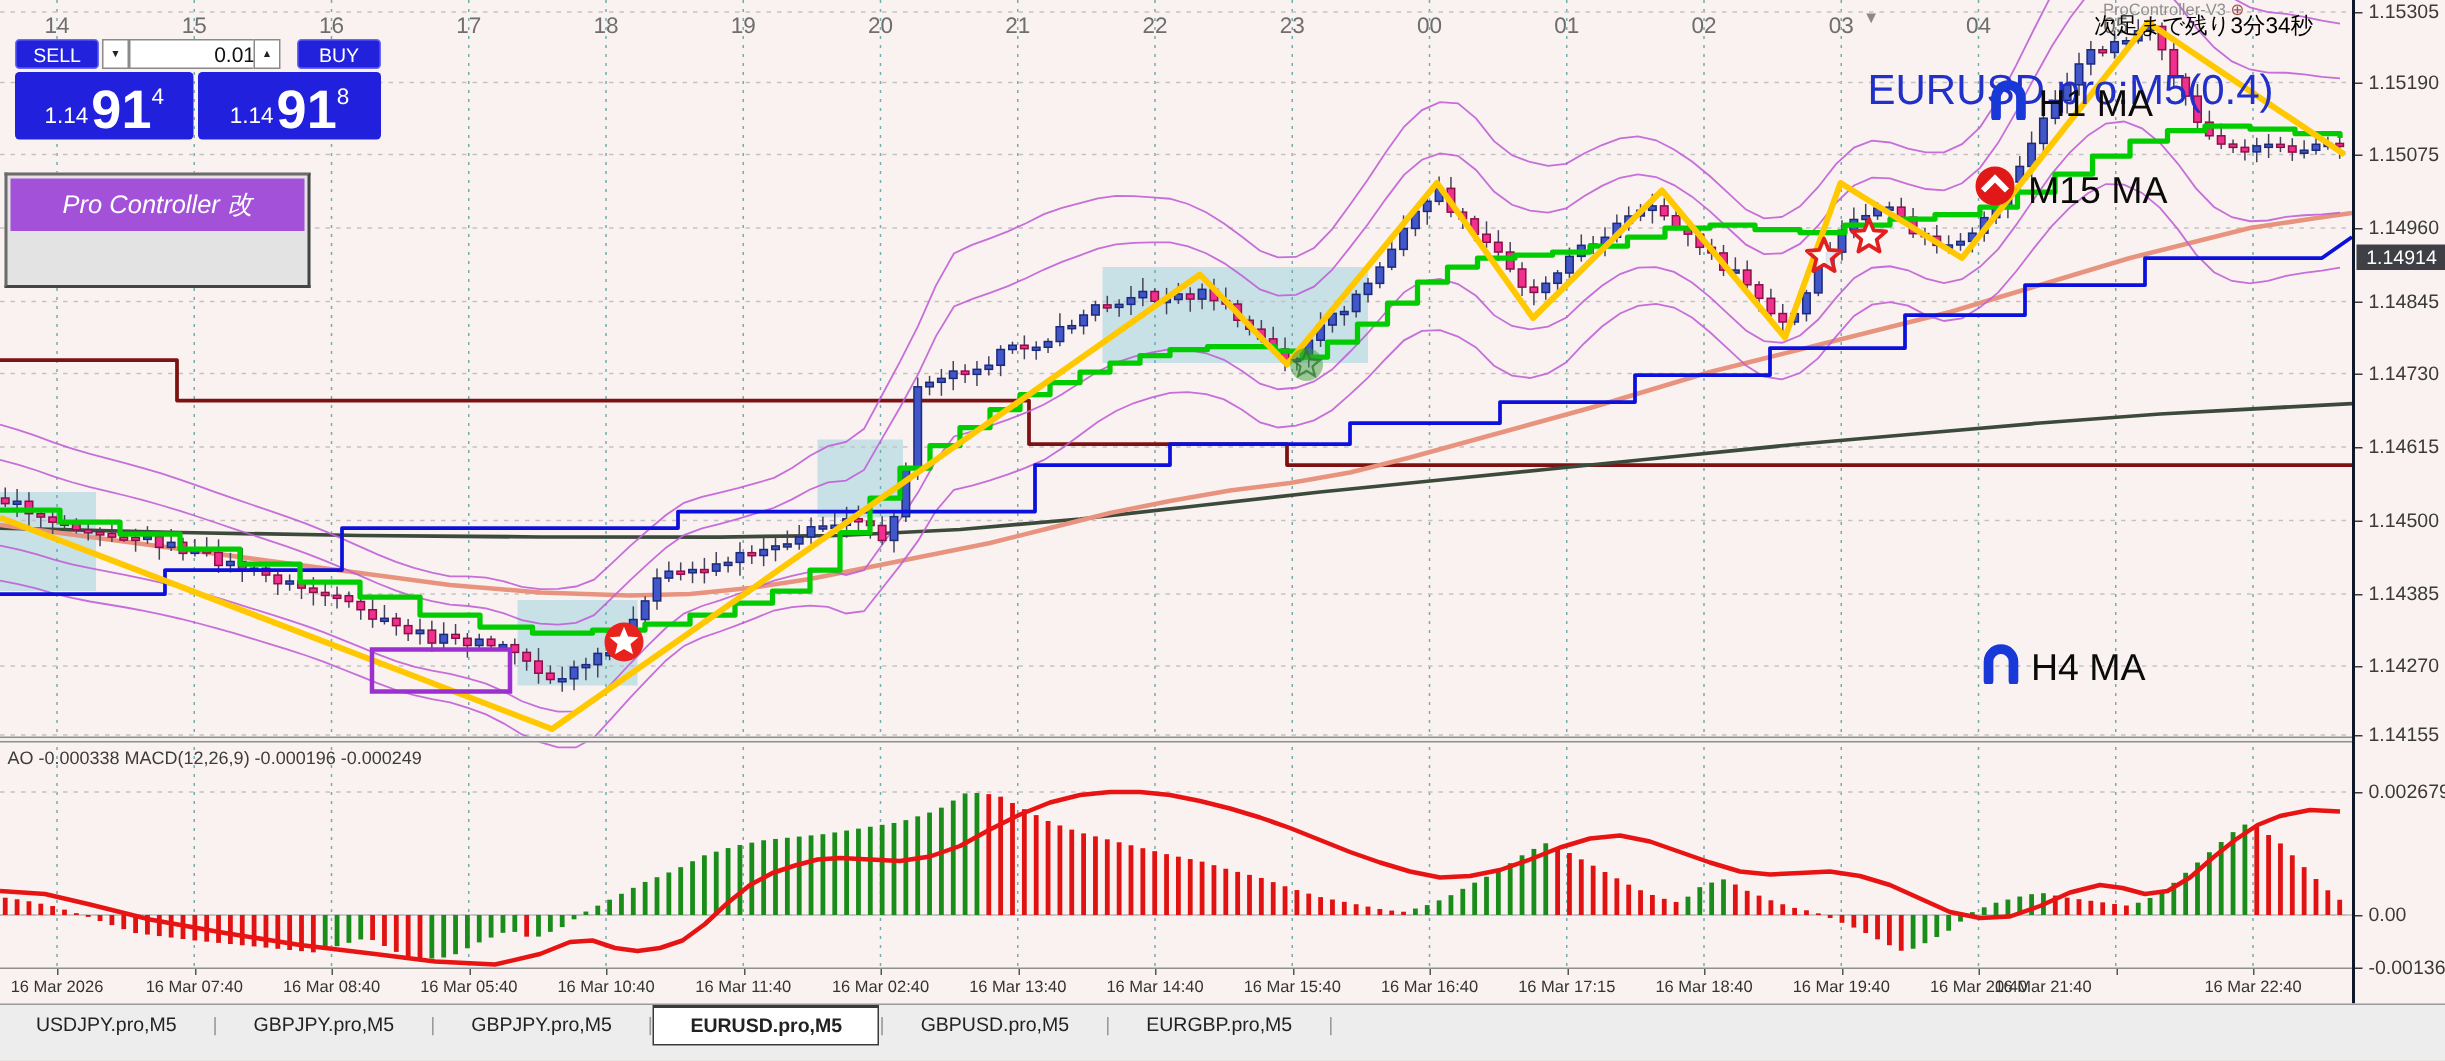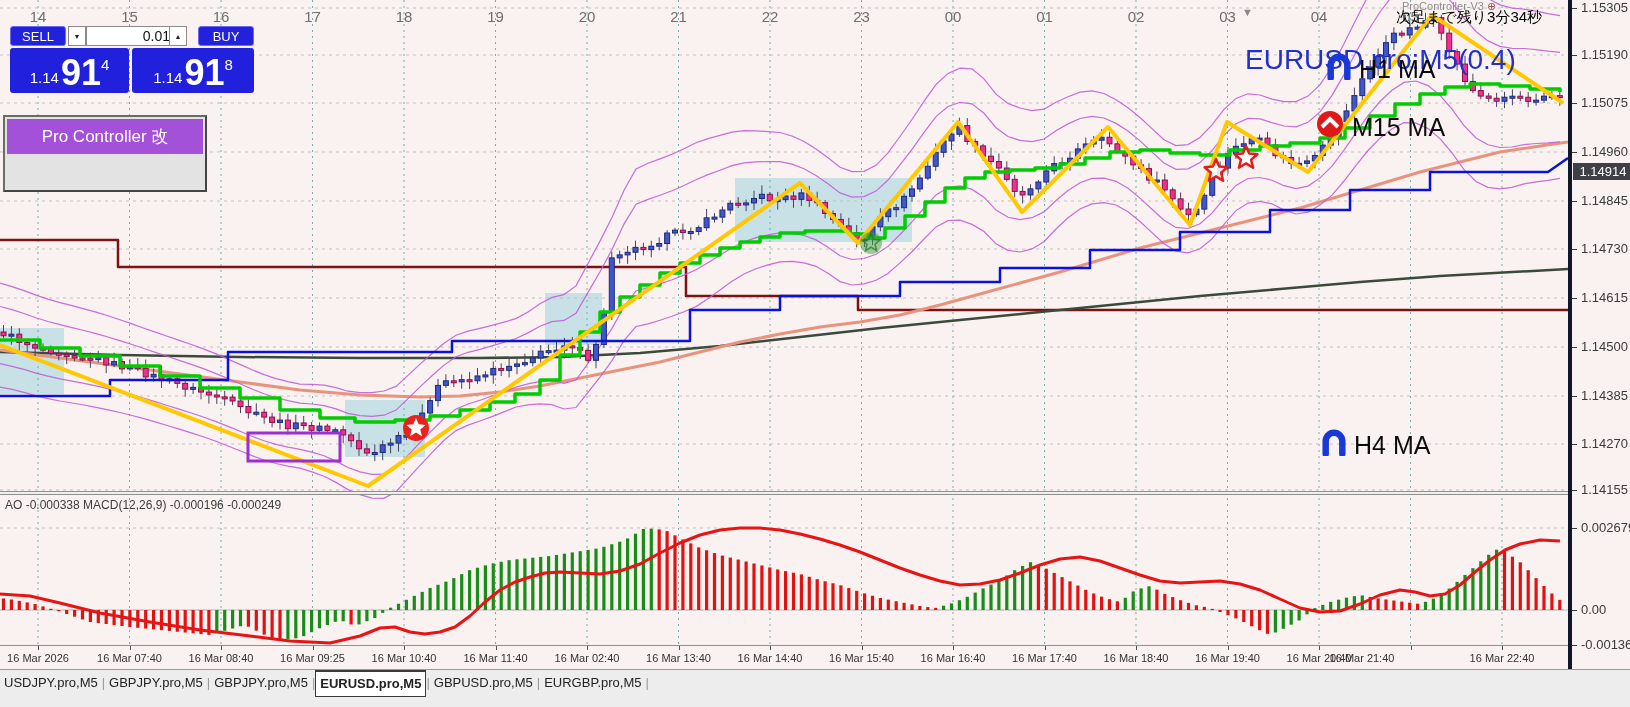--- a/index.html
+++ b/index.html
@@ -18,50 +18,50 @@
   .vol-btn{position:absolute;top:1px;width:18px;height:20px;background:#fff;border:1px solid #8a8a8a;font-size:7px;color:#222;padding:0;cursor:pointer;}
   .vol-dn{left:60px;} .vol-up{left:161px;}
   .vol-input{position:absolute;left:78px;top:1px;width:79px;height:18px;border:1px solid #8a8a8a;font-size:14px;text-align:right;padding:0 4px;font-family:inherit;background:#fff;color:#111;}
   .price-box{position:absolute;top:23px;height:45px;background:#2121dd;border-radius:3px;color:#fff;display:flex;align-items:flex-end;justify-content:center;padding-bottom:4px;box-sizing:border-box;cursor:pointer;}
   .sell-box{left:2px;width:119px;} .buy-box{left:124px;width:122px;}
   .pb-small{font-size:15px;margin-right:2px;margin-bottom:3px;}
   .pb-big{font-size:36px;font-weight:bold;line-height:0.9;}
   .pb-sup{font-size:15px;margin-bottom:16px;}
   
   .procon{left:3px;top:115px;width:204px;height:77px;background:#e3e3e3;border:2px solid #6b6b6b;border-right-color:#444;border-bottom-color:#444;box-sizing:border-box;}
-  .procon-header{margin:2px;height:35px;background:#a251d8;color:#fff;font-size:17px;display:flex;align-items:center;justify-content:center;cursor:move;}
+  .procon-header{margin:2px;height:35px;background:#a251d8;color:#fff;font-size:17px;display:flex;align-items:center;justify-content:center;cursor:move;font-style:italic;}
   .procon-open{display:block;margin:4px auto 0;width:186px;height:28px;background:#d6d2ca;border:1px solid #fff;border-right-color:#808080;border-bottom-color:#808080;font-size:15px;color:#111;cursor:pointer;font-family:inherit;}
   
   .countdown{left:1396px;top:8px;font-size:15px;color:#000;white-space:nowrap;}
   .watermark{left:1402px;top:0px;font-size:11px;color:#8f8f8f;white-space:nowrap;}
   .watermark .wicon{color:#a05050;}
   .biglabel{font-size:25px;color:#0b0b0b;white-space:nowrap;display:flex;align-items:center;gap:8px;}
   .mainlabel{left:1245px;top:44px;font-size:28px;color:#2130c8;white-space:nowrap;}
   .lab-h1{left:1327px;top:52px;} .lab-m15{left:1316px;top:110px;} .lab-h4{left:1322px;top:428px;}
   .tri-marker{left:1242px;top:6px;font-size:11px;color:#8a8a8a;}
   
   .sessions{left:24px;top:476px;font-size:15px;white-space:nowrap;}
   .ss-label{color:#8fd0f2;margin-right:6px;}
   .ss-val{color:#f0c419;margin-right:18px;}
   .ind-header{left:5px;top:498px;font-size:12px;color:#3c3c3c;white-space:nowrap;}
   
   .sep1{left:0;top:491px;width:1630px;height:4px;background:#f1efee;border-top:1px solid #8f8f8f;border-bottom:1px solid #8f8f8f;box-sizing:border-box;z-index:2;}
   .sep2{left:0;top:645px;width:1630px;height:1px;background:#8f8f8f;z-index:2;}
   
-  .scale-col{left:1568px;top:0;width:62px;height:669px;background:#faf2f0;border-left:4px solid #0f172a;box-sizing:border-box;z-index:2;}
+  .scale-col{left:1568px;top:0;width:62px;height:669px;background:#faf2f0;border-left:2px solid #0f172a;box-sizing:border-box;z-index:2;}
   .pl{position:absolute;left:9px;font-size:13px;color:#3a3a3a;white-space:nowrap;}
   .ptick{position:absolute;left:0;width:5px;height:1px;background:#3a3a3a;}
   .cur-price{position:absolute;left:1px;width:60px;height:17px;background:#3f3f46;color:#fff;font-size:13px;text-align:center;line-height:17px;}
   
   .time-axis{left:0;top:646px;width:1568px;height:23px;z-index:2;}
   .ta-label{position:absolute;top:6px;transform:translateX(-50%);font-size:11px;color:#333;white-space:nowrap;}
   .ta-tick{position:absolute;top:0;width:1px;height:4px;background:#555;}
   
   .tabbar{left:0;top:669px;width:1630px;height:38px;background:#ededed;border-top:1px solid #9a9a9a;display:flex;align-items:flex-start;box-sizing:border-box;z-index:3;}
-  .tab{padding:4px 4px 5px;font-size:13px;color:#222;cursor:pointer;margin-top:1px;white-space:nowrap;}
+  .tab{padding:4px 24px 5px;font-size:13px;color:#222;cursor:pointer;margin-top:1px;white-space:nowrap;}
   .tab.active{background:#fff;border:1px solid #3a3a3a;border-top-width:2px;font-weight:bold;margin-top:0;}
   .tab-sep{color:#9a9a9a;margin-top:5px;font-size:13px;}
 </style>
 </head>
 <body>
 
 <div class="stage">
 
   <svg id="plot" width="1568" height="646" viewBox="0 0 1568 646">
       <rect x="0" y="328" width="64" height="66" fill="#9fd4e0" opacity="0.55"></rect>
@@ -817,37 +817,37 @@
       <div class="cur-price" style="top: 163px;">1.14914</div>
     </div>
   <div class="overlay time-axis" id="time-axis">
       <div class="ta-tick" style="left: 38px;"></div>
       <div class="ta-label" style="left: 38px;">16 Mar 2026</div>
       <div class="ta-tick" style="left: 129.5px;"></div>
       <div class="ta-label" style="left: 129.5px;">16 Mar 07:40</div>
       <div class="ta-tick" style="left: 221px;"></div>
       <div class="ta-label" style="left: 221px;">16 Mar 08:40</div>
       <div class="ta-tick" style="left: 312.5px;"></div>
-      <div class="ta-label" style="left: 312.5px;">16 Mar 09:25</div>
+      <div class="ta-label" style="left: 312.5px;">16 Mar 05:40</div>
       <div class="ta-tick" style="left: 404px;"></div>
       <div class="ta-label" style="left: 404px;">16 Mar 10:40</div>
       <div class="ta-tick" style="left: 495.5px;"></div>
       <div class="ta-label" style="left: 495.5px;">16 Mar 11:40</div>
       <div class="ta-tick" style="left: 587px;"></div>
       <div class="ta-label" style="left: 587px;">16 Mar 02:40</div>
       <div class="ta-tick" style="left: 678.5px;"></div>
       <div class="ta-label" style="left: 678.5px;">16 Mar 13:40</div>
       <div class="ta-tick" style="left: 770px;"></div>
       <div class="ta-label" style="left: 770px;">16 Mar 14:40</div>
       <div class="ta-tick" style="left: 861.5px;"></div>
       <div class="ta-label" style="left: 861.5px;">16 Mar 15:40</div>
       <div class="ta-tick" style="left: 953px;"></div>
       <div class="ta-label" style="left: 953px;">16 Mar 16:40</div>
       <div class="ta-tick" style="left: 1044.5px;"></div>
-      <div class="ta-label" style="left: 1044.5px;">16 Mar 17:40</div>
+      <div class="ta-label" style="left: 1044.5px;">16 Mar 17:15</div>
       <div class="ta-tick" style="left: 1136px;"></div>
       <div class="ta-label" style="left: 1136px;">16 Mar 18:40</div>
       <div class="ta-tick" style="left: 1227.5px;"></div>
       <div class="ta-label" style="left: 1227.5px;">16 Mar 19:40</div>
       <div class="ta-tick" style="left: 1319px;"></div>
       <div class="ta-label" style="left: 1319px;">16 Mar 20:40</div>
       <div class="ta-tick" style="left: 1410.5px;"></div>
       <div class="ta-label" style="left: 1362px; text-align: center;">16 Mar 21:40</div>
       <div class="ta-tick" style="left: 1502px;"></div>
       <div class="ta-label" style="left: 1502px;">16 Mar 22:40</div>

